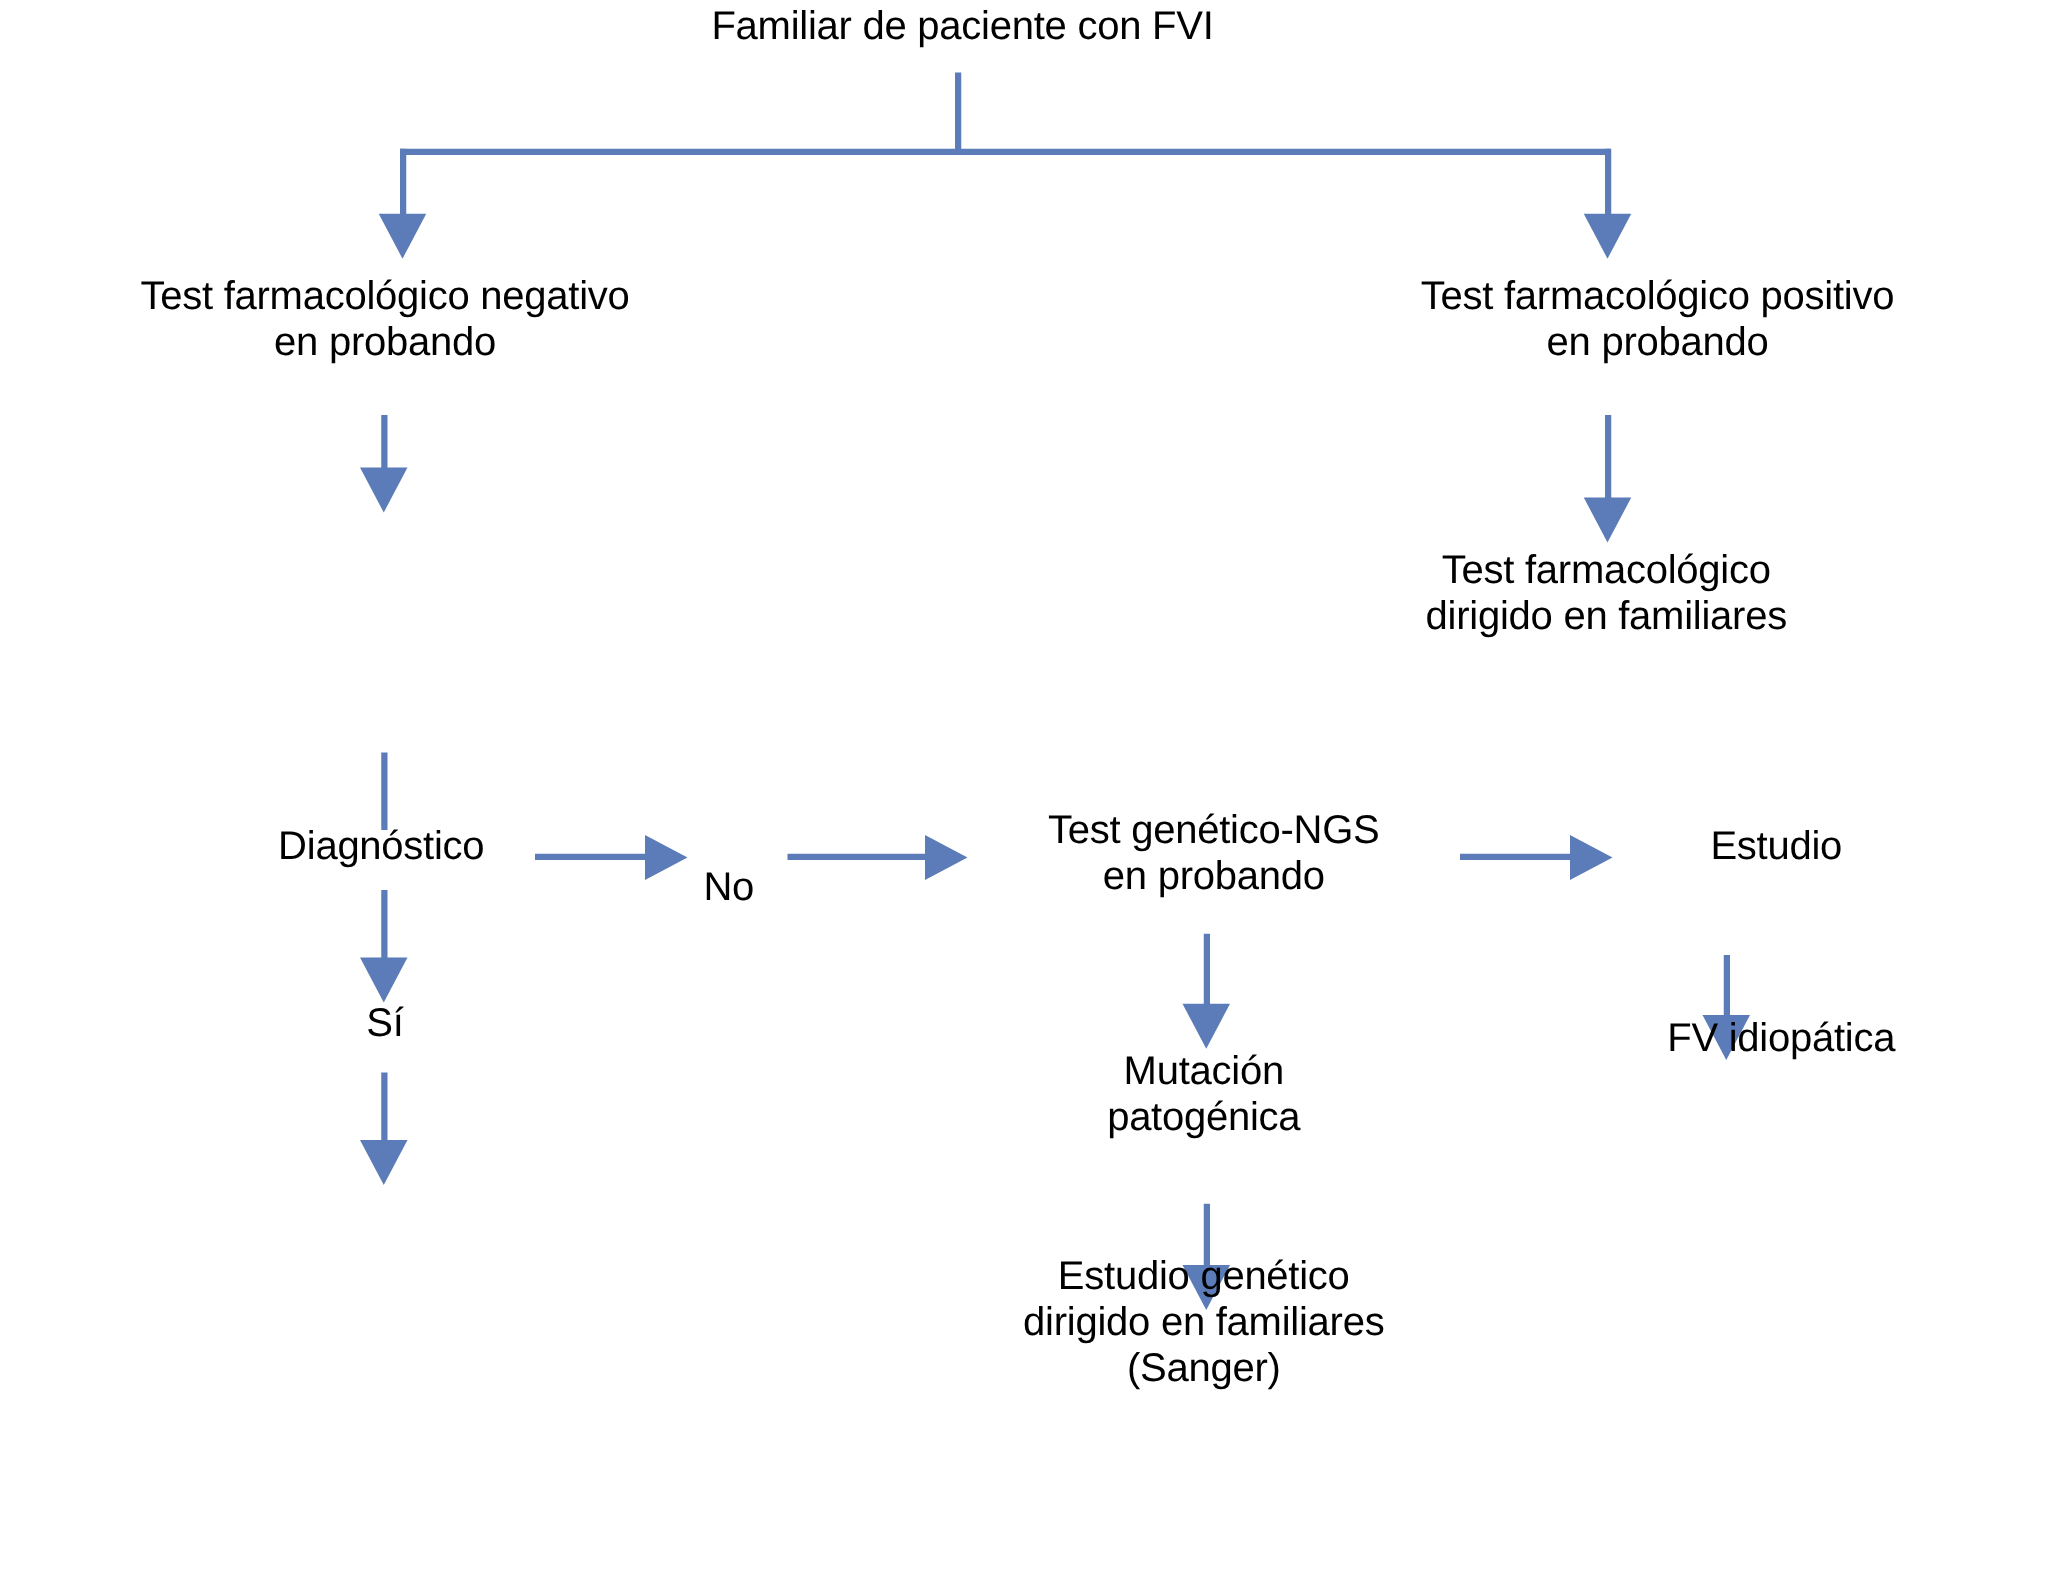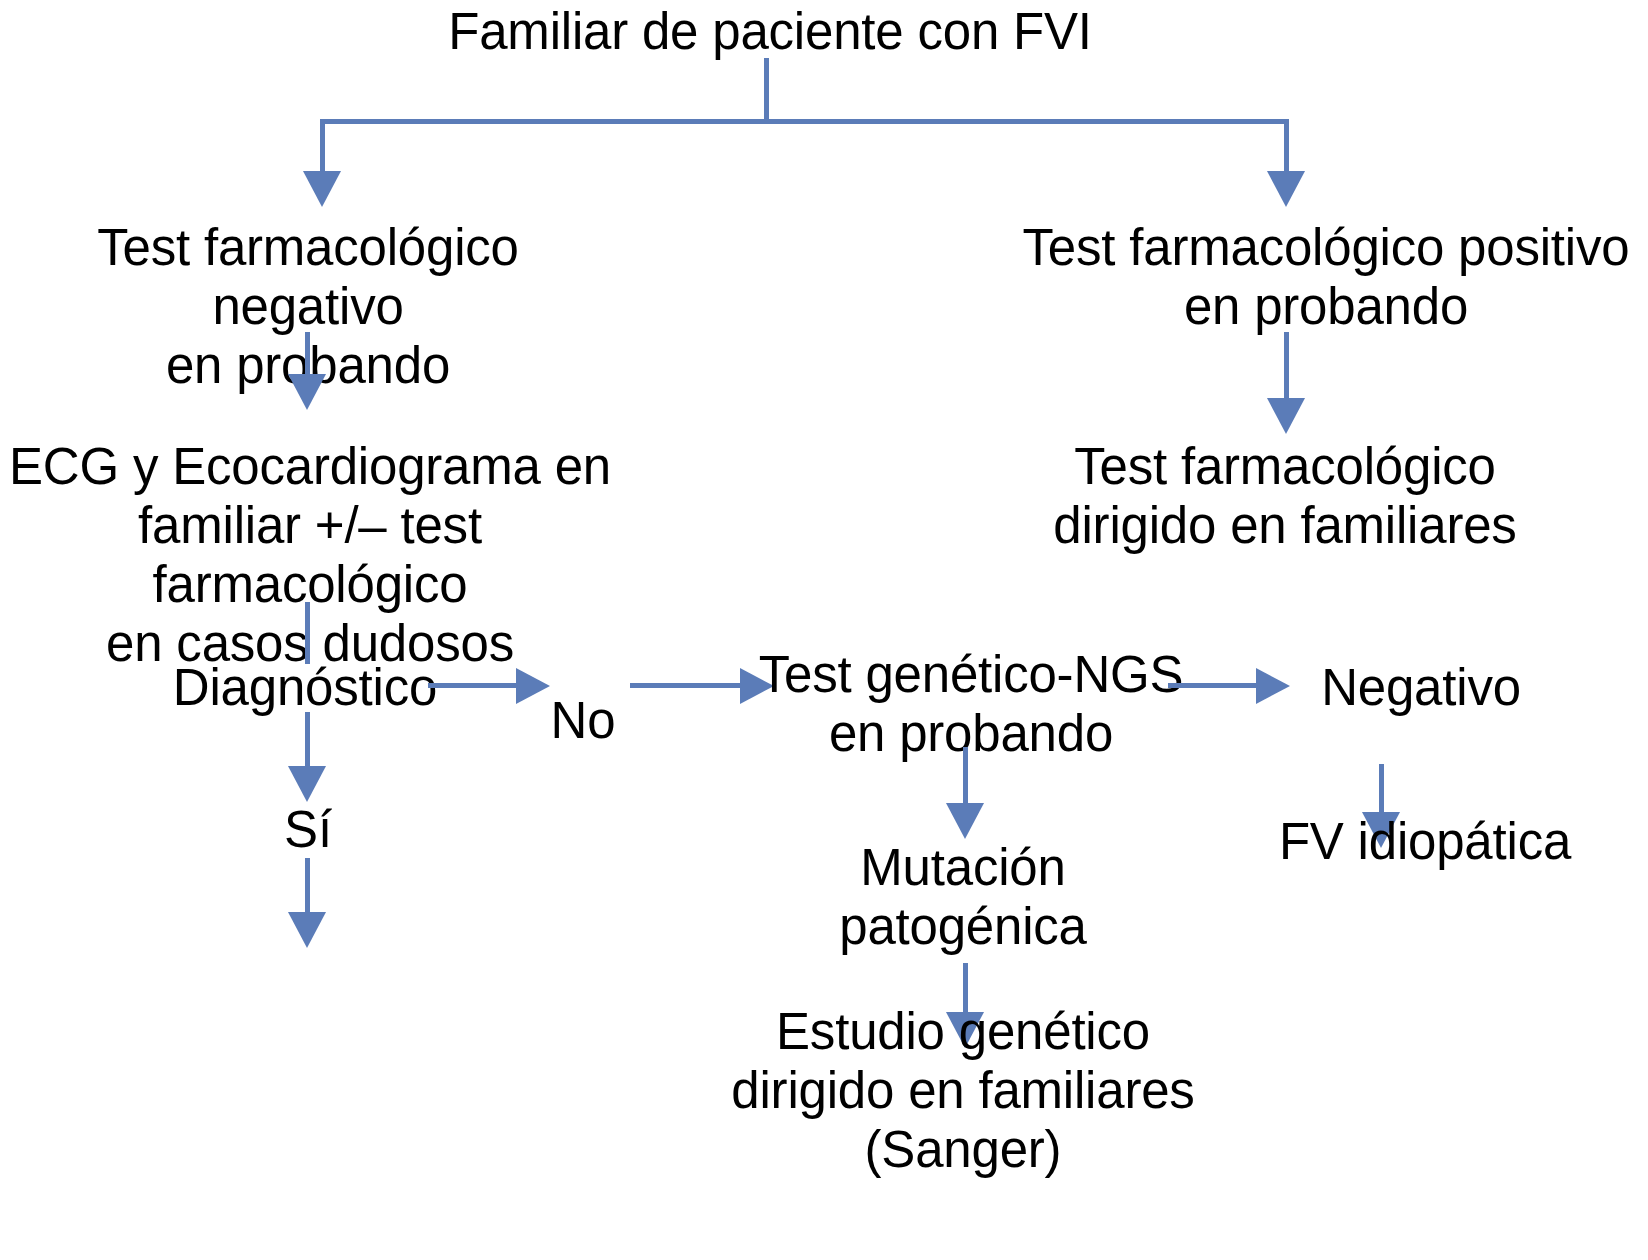--- a/index.html
+++ b/index.html
@@ -12,21 +12,21 @@
     width: 1648px;
     height: 1260px;
     background: #ffffff;
     font-family: "Liberation Sans", sans-serif;
     color: #000000;
     overflow: hidden;
   }
   .node {
     position: absolute;
     text-align: center;
-    font-size: 51px;
+    font-size: 32px;
     line-height: 1.16;
     color: #000000;
     white-space: pre-line;
     letter-spacing: -0.2px;
   }
   
   .vline {
     position: absolute;
     background: #5b7cb8;
     width: 5px;
@@ -69,23 +69,20 @@
 
   <div class="vline" style="left:1284px; top:119px; height:58px;"></div>
   <div class="arrow-down" style="left:1267px; top:171px;"></div>
 
   <div class="node" style="left:8px; top:218px; width:600px;">Test farmacológico negativo
 en probando</div>
 
   <div class="vline" style="left:305px; top:332px; height:48px;"></div>
   <div class="arrow-down" style="left:288px; top:374px;"></div>
 
-  <div class="node" style="left:0px; top:437px; width:620px;">ECG y Ecocardiograma en
-familiar +/– test farmacológico
-en casos dudosos</div>
 
   <div class="vline" style="left:305px; top:602px; height:62px;"></div>
 
   <div class="node" style="left:150px; top:658px; width:310px;">Diagnóstico</div>
 
   <div class="hline" style="left:428px; top:683px; width:90px;"></div>
   <div class="arrow-right" style="left:516px; top:668px;"></div>
 
   <div class="node" style="left:548px; top:658px; width:70px;margin-top:33px;">No</div>
 
@@ -109,21 +106,21 @@
 
   <div class="node" style="left:1020px; top:437px; width:530px;">Test farmacológico
 dirigido en familiares</div>
 
   <div class="node" style="left:756px; top:645px; width:430px;">Test genético-NGS
 en probando</div>
 
   <div class="hline" style="left:1168px; top:683px; width:90px;"></div>
   <div class="arrow-right" style="left:1256px; top:668px;"></div>
 
-  <div class="node" style="left:1296px; top:658px; width:250px;">Negativo</div>
+  <div class="node" style="left:1296px; top:658px; width:250px;">Estudio</div>
 
   <div class="vline" style="left:1379px; top:764px; height:52px;"></div>
   <div class="arrow-down" style="left:1362px; top:812px;"></div>
 
   <div class="node" style="left:1225px; top:812px; width:400px;">FV idiopática</div>
 
   <div class="vline" style="left:963px; top:747px; height:62px;"></div>
   <div class="arrow-down" style="left:946px; top:803px;"></div>
 
   <div class="node" style="left:768px; top:838px; width:390px;">Mutación

